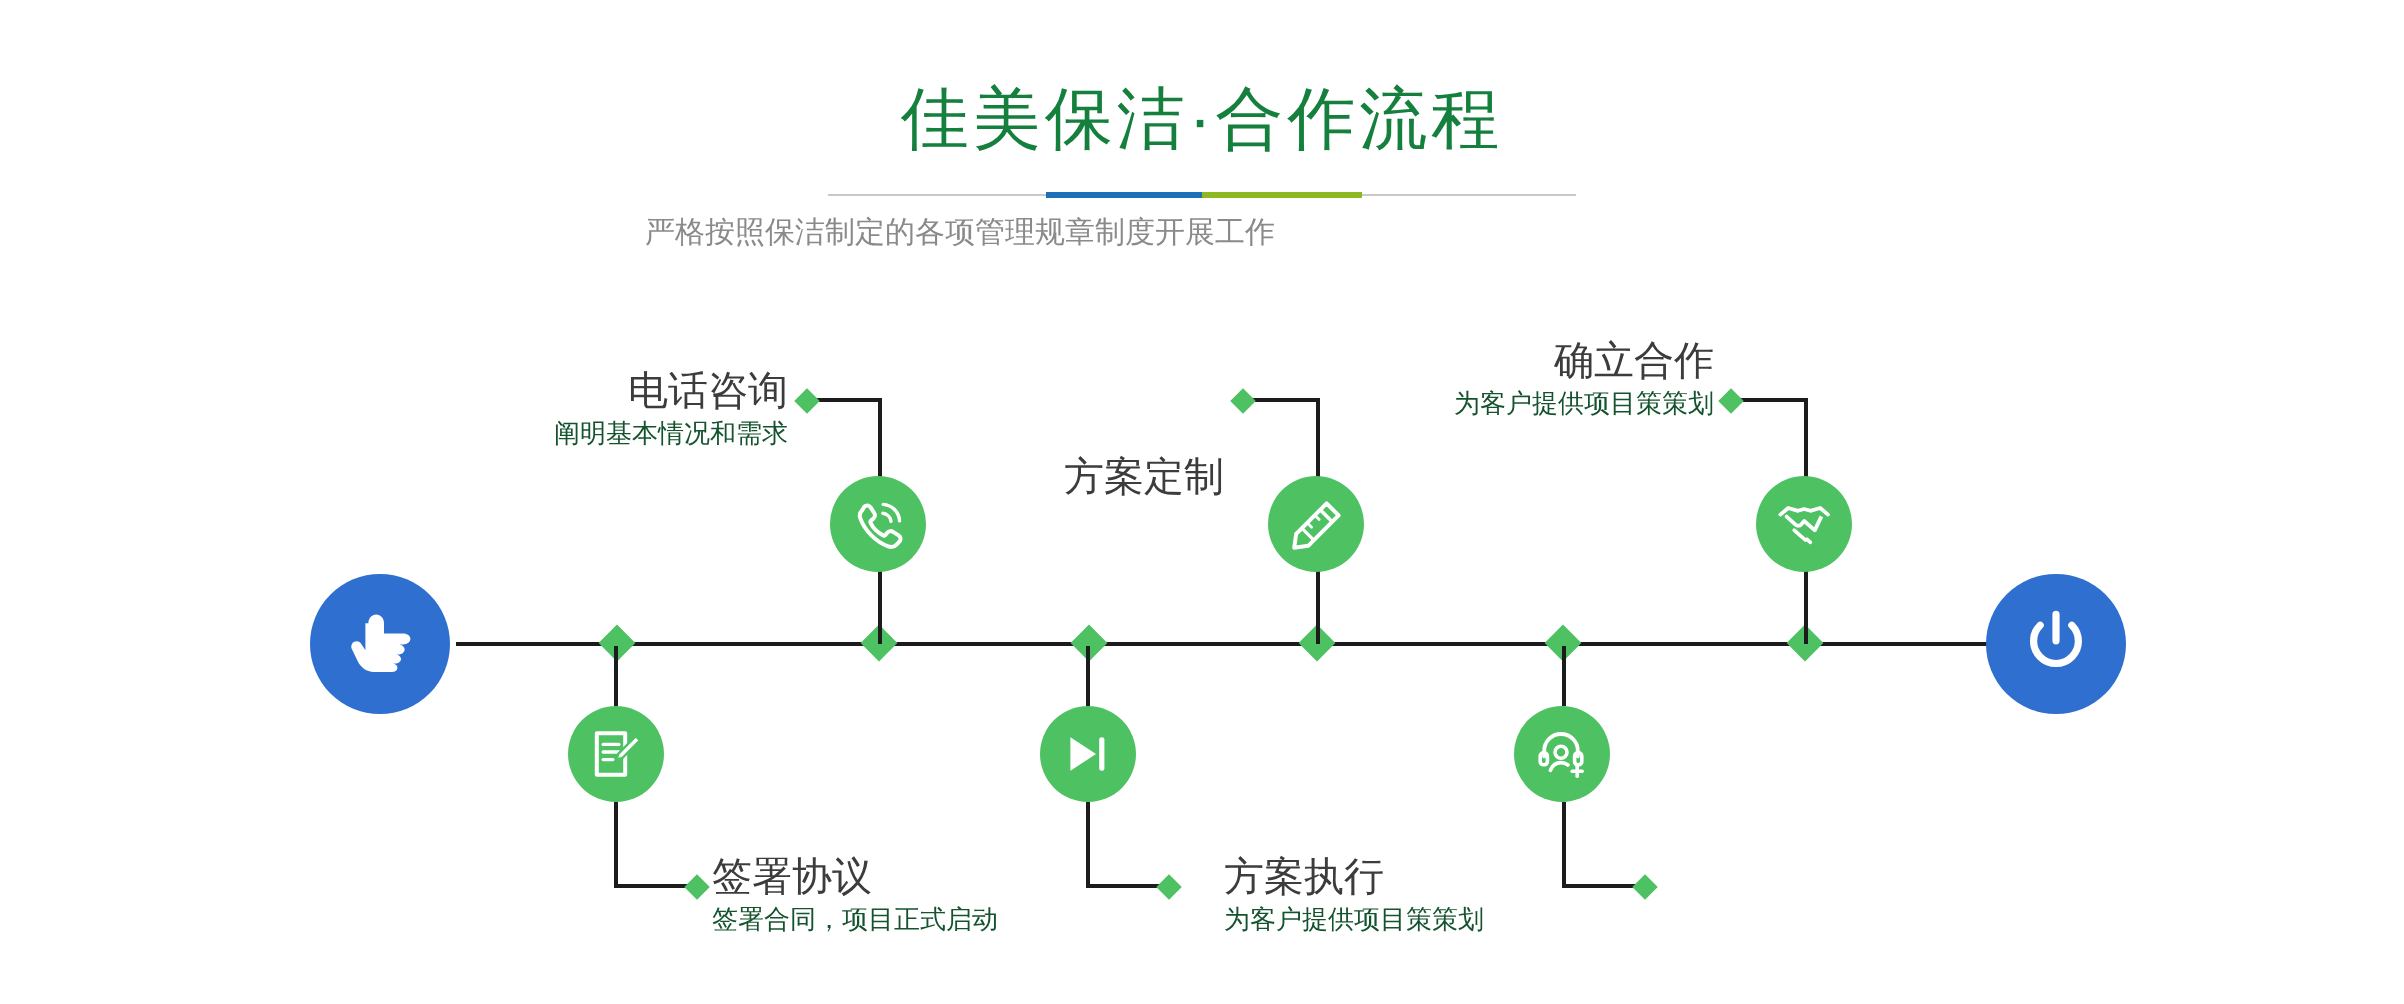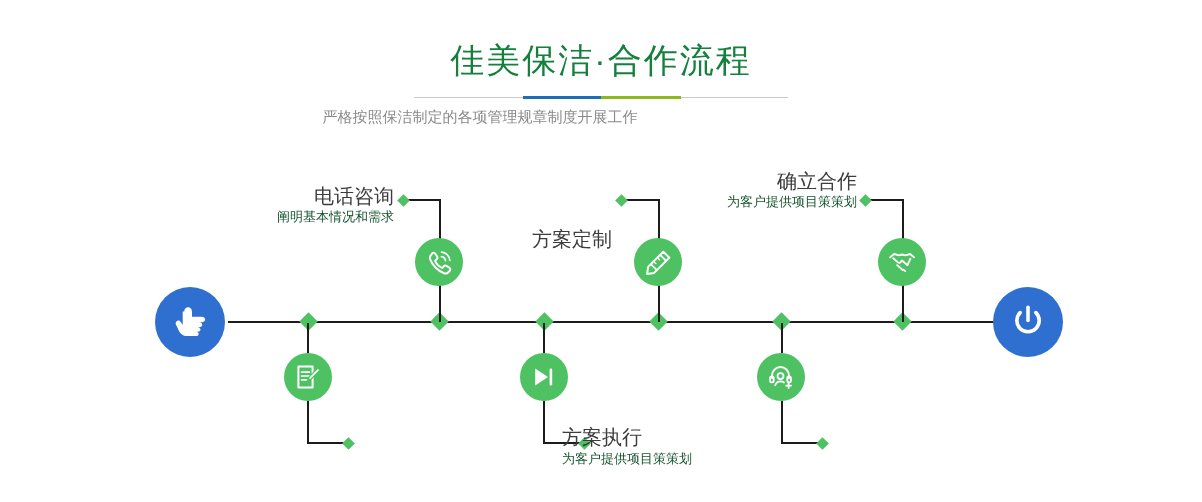--- a/index.html
+++ b/index.html
@@ -254,20 +254,24 @@
         <line x1="6.6" y1="8.2" x2="14.4" y2="8.2" stroke="#ffffff" stroke-width="1.7" stroke-linecap="round"></line>
         <line x1="6.6" y1="12" x2="14.4" y2="12" stroke="#ffffff" stroke-width="1.7" stroke-linecap="round"></line>
         <line x1="6.6" y1="15.8" x2="11.4" y2="15.8" stroke="#ffffff" stroke-width="1.7" stroke-linecap="round"></line>
         <path fill="#ffffff" stroke="#4ec163" stroke-width="1.2" stroke-linejoin="round" d="M22.9 4.1l2.1 2.1-8.8 8.8-2.9.8.8-2.9z"></path>
       </svg>
     </span>
   </div>
   <div class="elbow-v" style="left:307px; top:251px; height:43px;"></div>
   <div class="elbow-h" style="left:307px; top:292px; width:40px;"></div>
   <div class="tip-diamond" style="left:344px; top:289px;"></div>
+  <div class="step-label align-left" style="left:356px; top:278px; width:260px;">
+    <span class="label-title">签署协议</span>
+    <span class="label-desc">签署合同，项目正式启动</span>
+  </div>
 
   <div class="stem" style="left:658px; top:110px; height:62px;"></div>
   <div class="elbow-v" style="left:658px; top:49px; height:62px;"></div>
   <div class="elbow-h" style="left:622px; top:49px; width:37px;"></div>
   <div class="tip-diamond" style="left:617px; top:46px;"></div>
   <div class="step-icon" style="left:634px; top:88px;">
     <span>
       <svg width="27" height="27" viewBox="0 0 27 27" aria-hidden="true">
         <path fill="none" stroke="#ffffff" stroke-width="2" stroke-linejoin="round" d="M18.3 2.7l6 6L9.1 23.9l-7 1 1-7z"></path>
         <line x1="15.1" y1="5.9" x2="21.1" y2="11.9" stroke="#ffffff" stroke-width="1.8"></line>
@@ -286,21 +290,21 @@
     <span>
       <svg width="26" height="26" viewBox="0 0 26 26" aria-hidden="true">
         <path fill="#ffffff" d="M4.2 4.6L17 13 4.2 21.4z"></path>
         <rect fill="#ffffff" x="18.6" y="4.6" width="2.6" height="16.8" rx="1.2"></rect>
       </svg>
     </span>
   </div>
   <div class="elbow-v" style="left:543px; top:251px; height:43px;"></div>
   <div class="elbow-h" style="left:543px; top:292px; width:40px;"></div>
   <div class="tip-diamond" style="left:580px; top:289px;"></div>
-  <div class="step-label align-left" style="left:562px; top:278px; width:260px;font-family:Liberation Mono, monospace;">
+  <div class="step-label align-left" style="left:612px; top:278px; width:260px;">
     <span class="label-title">方案执行</span>
     <span class="label-desc">为客户提供项目策策划</span>
   </div>
 
   <div class="stem" style="left:902px; top:110px; height:62px;"></div>
   <div class="elbow-v" style="left:902px; top:49px; height:62px;"></div>
   <div class="elbow-h" style="left:866px; top:49px; width:37px;"></div>
   <div class="tip-diamond" style="left:861px; top:46px;"></div>
   <div class="step-icon" style="left:878px; top:88px;">
     <span>

